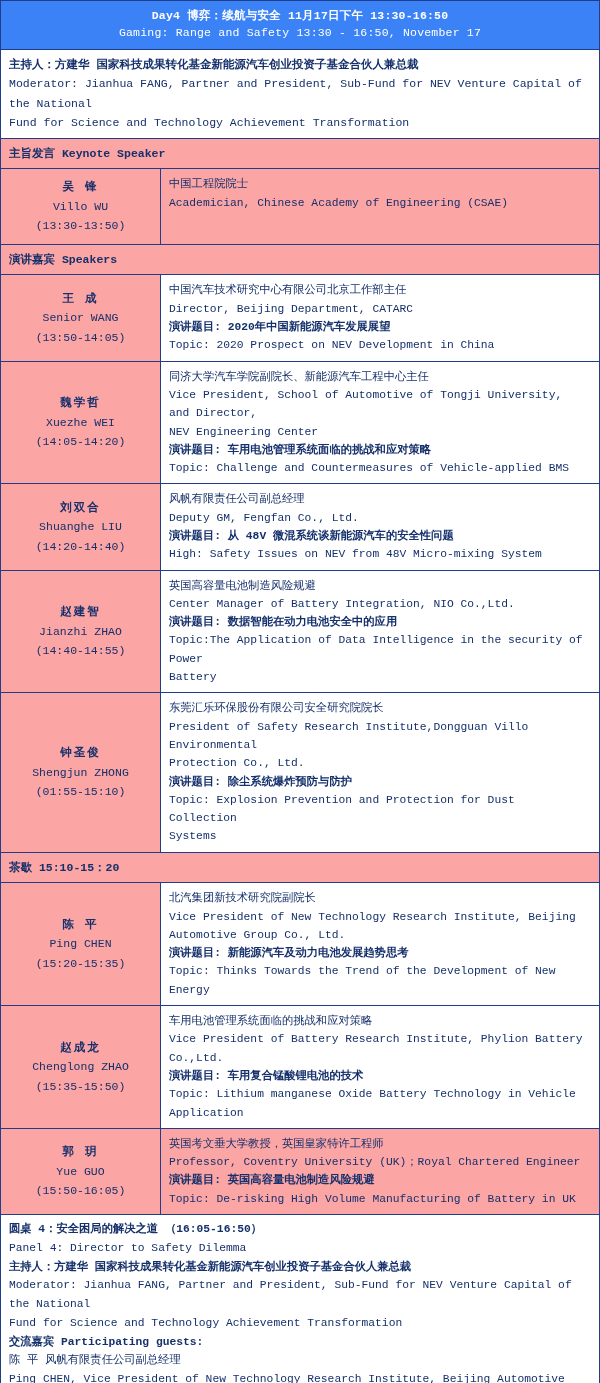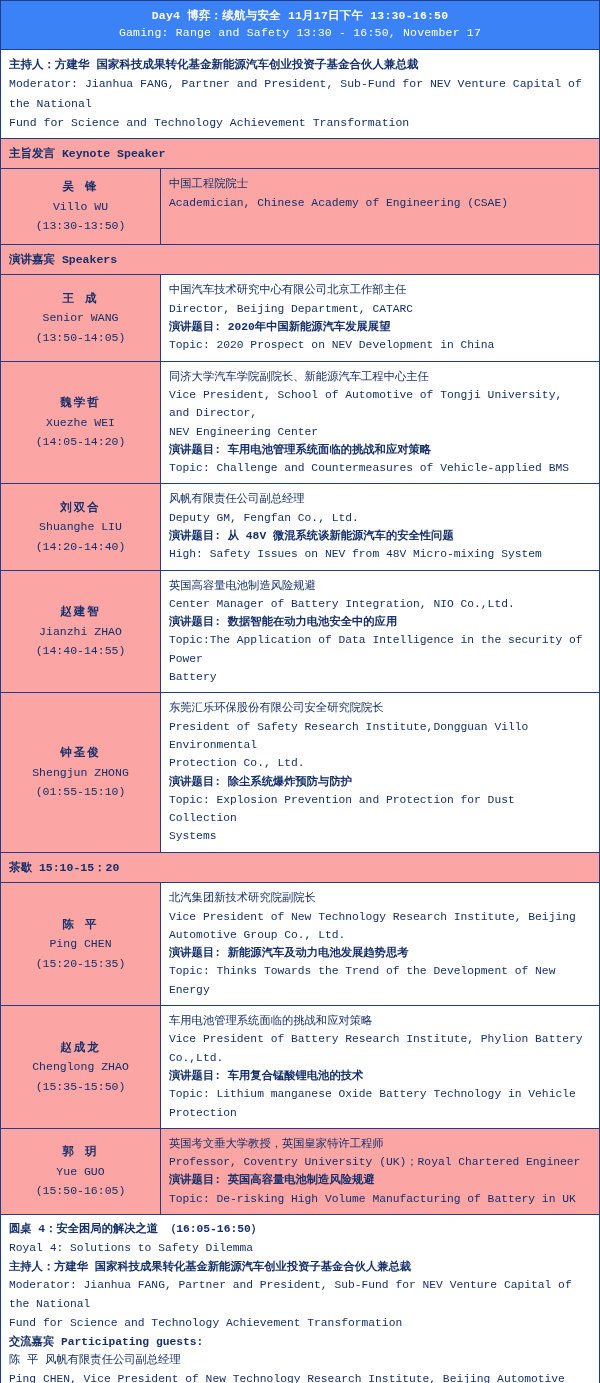--- a/index.html
+++ b/index.html
@@ -212,41 +212,41 @@
       <span class="name-cn">赵成龙</span>
       <span class="name-en">Chenglong ZHAO</span>
       <span class="time">(15:35-15:50)</span>
     </div>
     <div class="cell-right white">
       <span class="pad-line">车用电池管理系统面临的挑战和应对策略</span>
       <span class="pad-line">Vice President of Battery Research Institute, Phylion Battery</span>
       <span class="pad-line">Co.,Ltd.</span>
       <span class="pad-line bold">演讲题目: 车用复合锰酸锂电池的技术</span>
       <span class="pad-line">Topic: Lithium manganese Oxide Battery Technology in Vehicle</span>
-      <span class="pad-line">Protection</span>
+      <span class="pad-line">Application</span>
     </div>
   </div>
 
   <div class="row">
     <div class="cell-left shade">
       <span class="name-cn">郭 玥</span>
       <span class="name-en">Yue GUO</span>
       <span class="time">(15:50-16:05)</span>
     </div>
     <div class="cell-right shade">
       <span class="pad-line">英国考文垂大学教授，英国皇家特许工程师</span>
       <span class="pad-line">Professor, Coventry University (UK)；Royal Chartered Engineer</span>
       <span class="pad-line bold">演讲题目: 英国高容量电池制造风险规避</span>
       <span class="pad-line">Topic: De-risking High Volume Manufacturing of Battery in UK</span>
     </div>
   </div>
 
   <div class="footer-block">
     <span class="line bold">圆桌 4：安全困局的解决之道  （16:05-16:50）</span>
-    <span class="line">Royal 4: Solutions to Safety Dilemma</span>
+    <span class="line">Panel 4: Director to Safety Dilemma</span>
     <span class="line bold">主持人：方建华   国家科技成果转化基金新能源汽车创业投资子基金合伙人兼总裁</span>
     <span class="line">Moderator: Jianhua FANG, Partner and President, Sub-Fund for NEV Venture Capital of the National</span>
     <span class="line">Fund for Science and Technology Achievement Transformation</span>
     <span class="line bold">交流嘉宾 Participating guests:</span>
     <span class="line">陈 平  风帆有限责任公司副总经理</span>
     <span class="line">Ping CHEN, Vice President of New Technology Research Institute, Beijing Automotive Group</span>
 
     <span class="line"></span>
   </div>
 

